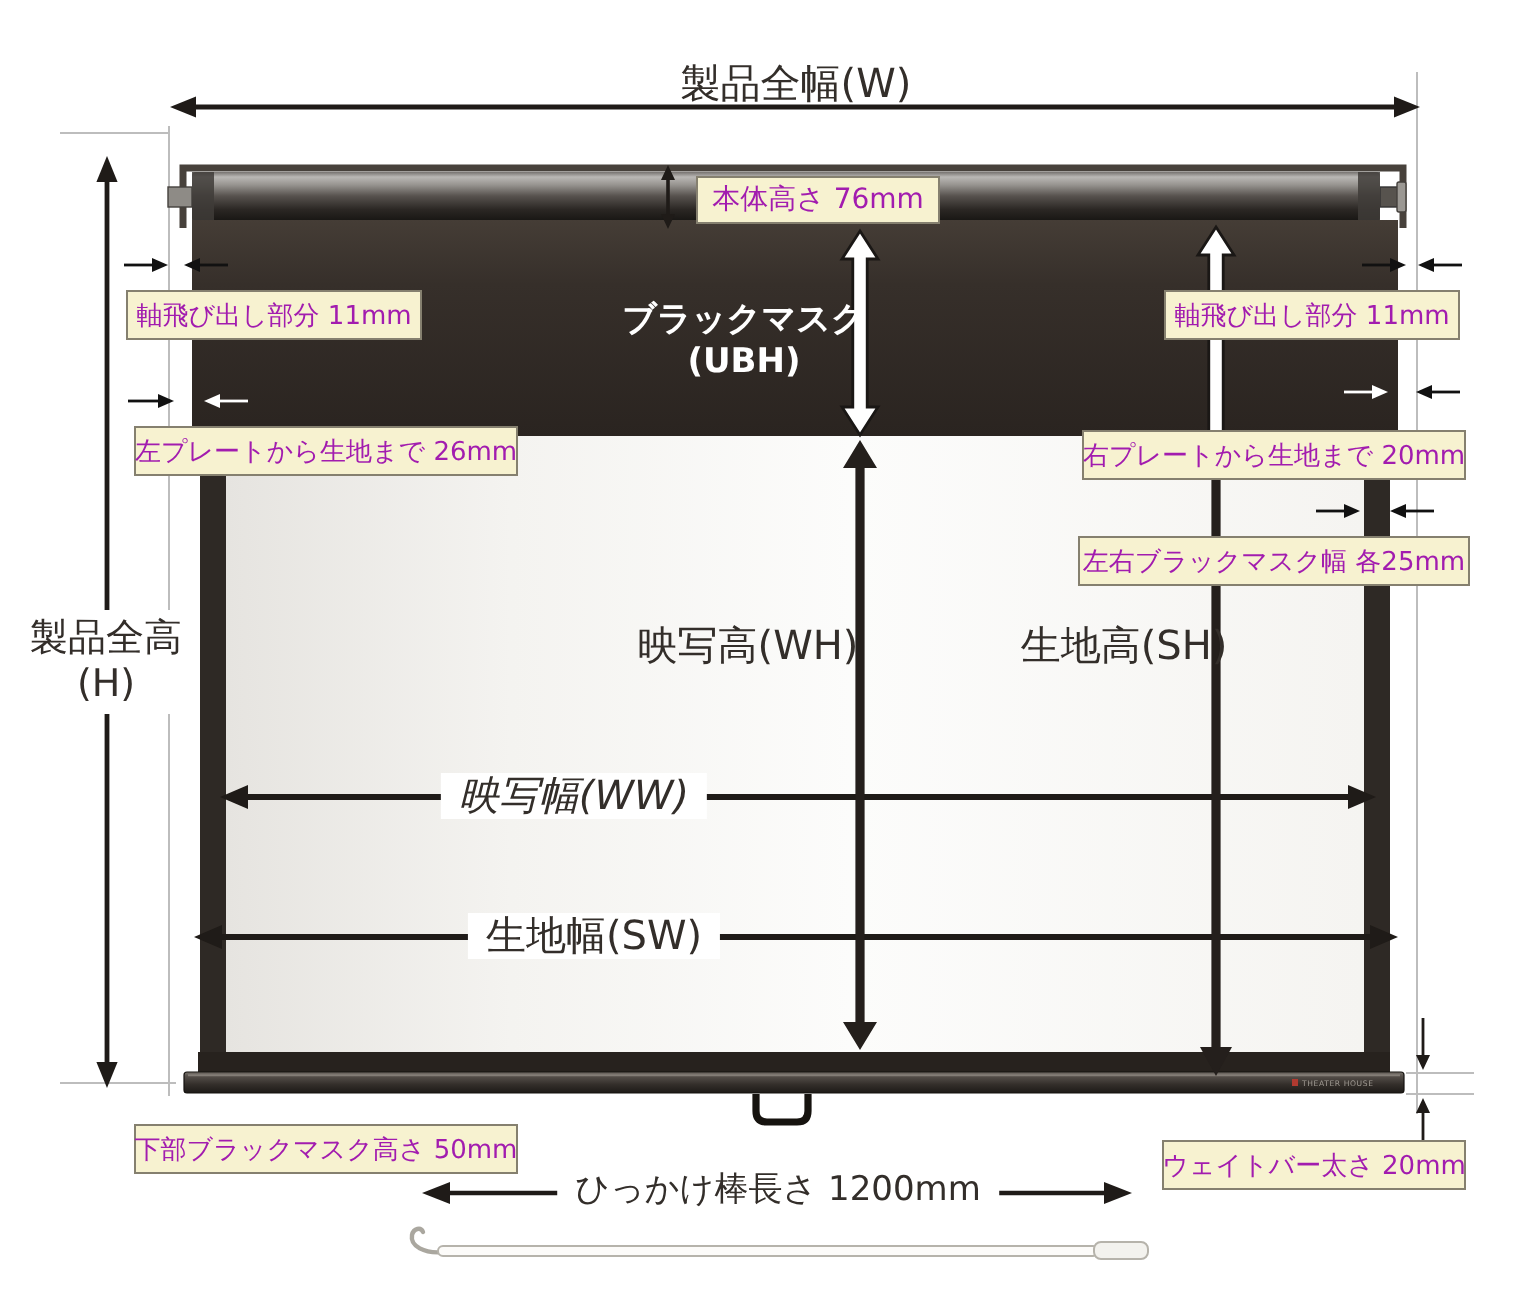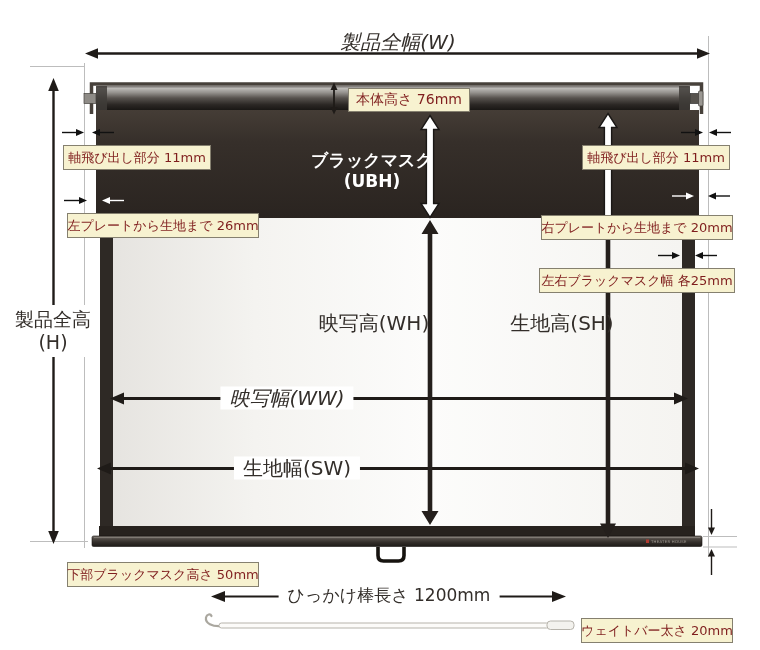--- a/index.html
+++ b/index.html
@@ -10,21 +10,21 @@
   .canvas svg{position:absolute;left:0;top:0;}
   .lbl{
     position:absolute;transform:translate(-50%,-50%);
     white-space:nowrap;text-align:center;color:#332e2a;line-height:1.15;
   }
   .lbl.big{font-size:20px;}
   .lbl.onwhite{background:#ffffff;padding:0 9px;}
   .lbl.masklbl{color:#ffffff;font-size:17px;line-height:21px;background:transparent;}
   .tag{
     position:absolute;display:flex;align-items:center;justify-content:center;
-    background:#f7f2d0;border:1px solid #85806f;color:#7f1d1d;
+    background:#f7f2d0;border:1px solid #85806f;color:#a21caf;
     font-size:13px;white-space:nowrap;box-sizing:border-box;
   }
   .tag.mid{font-size:14px;}
   .hlabel2{font-size:19px;line-height:23px;background:#fff;padding:3px 2px;}
 </style>
 </head>
 <body>
 
 <div class="canvas">
 
@@ -173,21 +173,21 @@
       </g>
     </g>
 
     <g>
       <path d="M222,626 C212,627 205,623 206,617.5 C206.8,614 210.5,613.5 211.5,616" fill="none" stroke="#aaa79f" stroke-width="2.2" stroke-linecap="round"></path>
       <rect x="219" y="623" width="330" height="5" rx="2.5" fill="#fcfbf9" stroke="#b6b3ab" stroke-width="1"></rect>
       <rect x="547" y="621" width="27" height="8.5" rx="3.5" fill="#f3f2ee" stroke="#b6b3ab" stroke-width="1"></rect>
     </g>
   </svg>
 
-  <div class="lbl big" style="left:398px;top:42px;font-style:italic;">製品全幅(W)</div>
+  <div class="lbl big" style="left:398px;top:42px;">製品全幅(W)</div>
 
   <div class="lbl hlabel2" style="left:53px;top:331px;">
     <div>製品全高</div>
     <div>(H)</div>
   </div>
 
   <div class="lbl masklbl" style="left:372px;top:171px;font-weight:bold;">
     <div>ブラックマスク</div>
     <div>(UBH)</div>
   </div>
@@ -198,15 +198,15 @@
   <div class="lbl big onwhite" style="left:281px;top:468px;margin-left:16px;">生地幅(SW)</div>
   <div class="lbl onwhite" style="left:389px;top:596px;font-size:17px;">ひっかけ棒長さ 1200mm</div>
 
   <div class="tag mid" style="left:348px;top:88px;width:122px;height:24px;">本体高さ 76mm</div>
   <div class="tag" style="left:63px;top:145px;width:148px;height:25px;">軸飛び出し部分 11mm</div>
   <div class="tag" style="left:582px;top:145px;width:148px;height:25px;">軸飛び出し部分 11mm</div>
   <div class="tag" style="left:67px;top:213px;width:192px;height:25px;">左プレートから生地まで 26mm</div>
   <div class="tag" style="left:541px;top:215px;width:192px;height:25px;">右プレートから生地まで 20mm</div>
   <div class="tag" style="left:539px;top:268px;width:196px;height:25px;">左右ブラックマスク幅 各25mm</div>
   <div class="tag" style="left:67px;top:562px;width:192px;height:25px;">下部ブラックマスク高さ 50mm</div>
-  <div class="tag" style="left:581px;top:570px;width:152px;height:25px;margin-top:48px;">ウェイトバー太さ 20mm</div>
+  <div class="tag" style="left:581px;top:570px;width:152px;height:25px;">ウェイトバー太さ 20mm</div>
 
 </div>
 
 </body></html>

